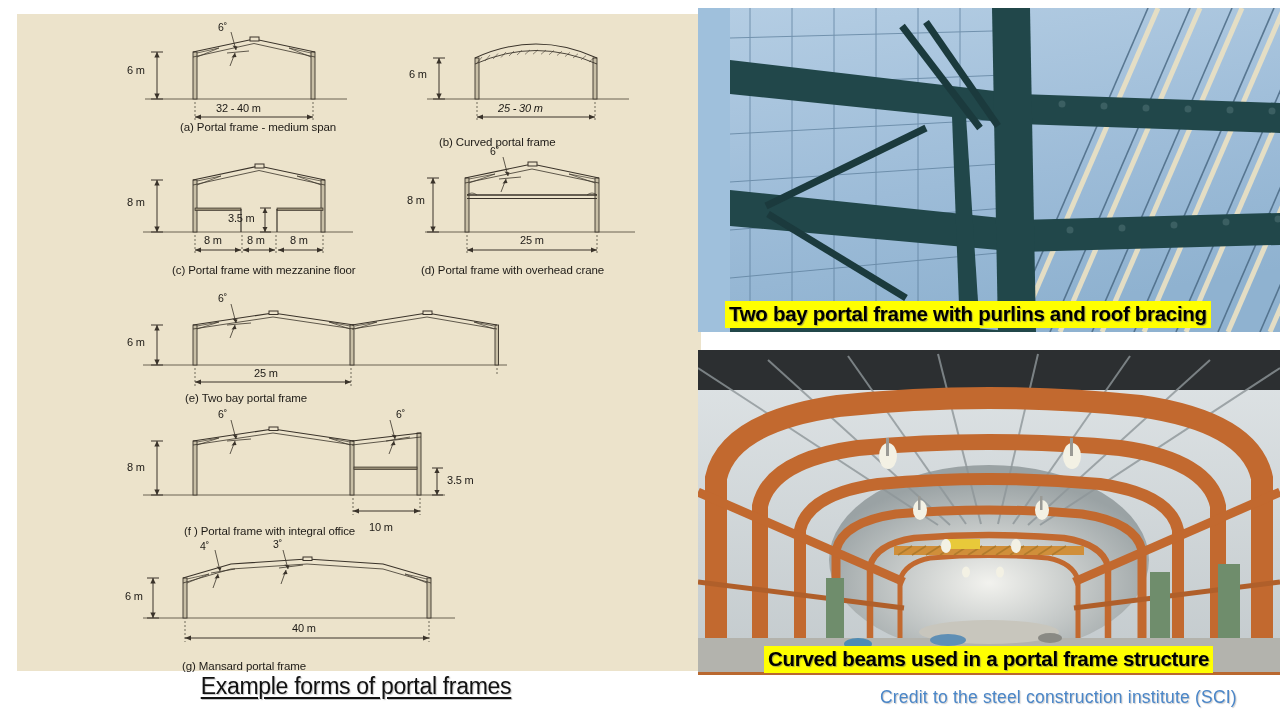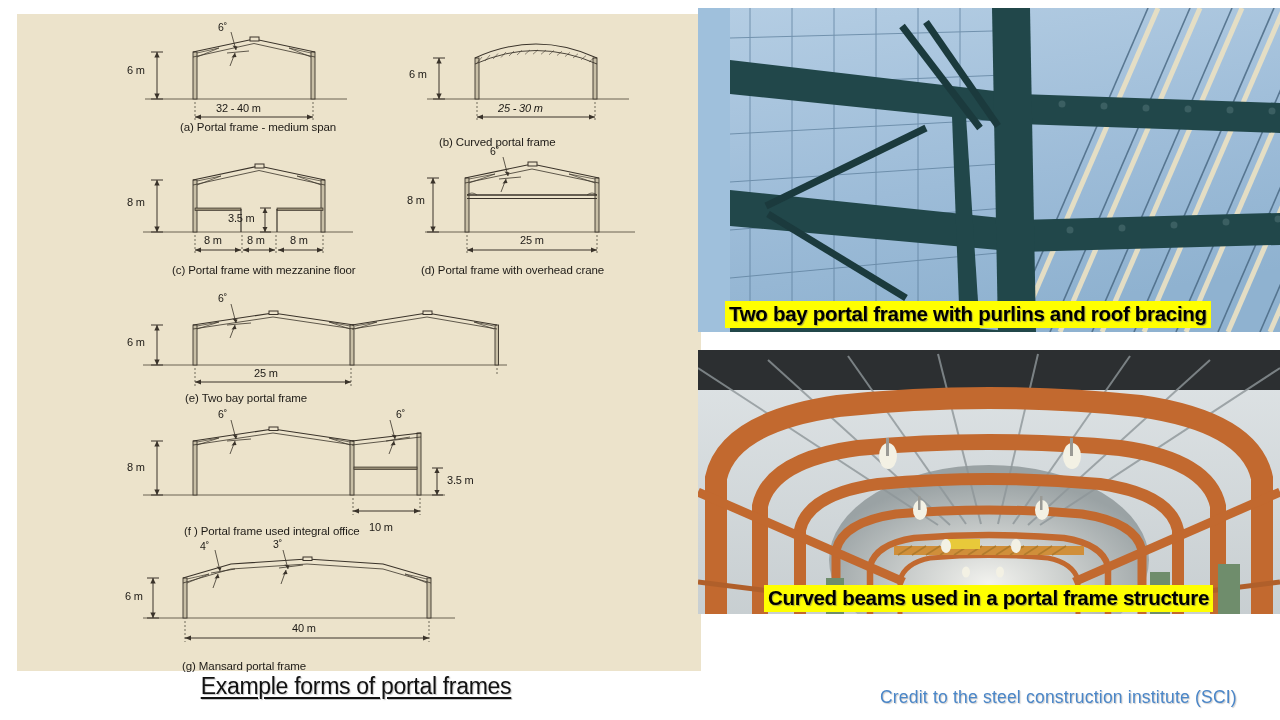--- a/index.html
+++ b/index.html
@@ -27,21 +27,21 @@
   
   #main-title{
     position:absolute;left:176px;top:673px;width:360px;text-align:center;
     font-size:23px;color:#111111;text-decoration:underline;
     text-underline-offset:3px;letter-spacing:-0.3px;
     text-shadow:1px 1px 1px rgba(150,150,150,.55);
   }
   
   .photo{position:absolute;overflow:hidden;}
   #photo-top{left:698px;top:8px;width:656px;height:324px;background:#9fc0dc;padding-left:32px;}
-  #photo-bottom{left:698px;top:350px;width:582px;height:264px;background:#b9682f;}
+  #photo-bottom{left:698px;top:350px;width:582px;height:325px;background:#b9682f;}
 
   .photo-caption{
     position:absolute;background:#ffff00;color:#000000;
     font-size:20.5px;font-weight:bold;letter-spacing:-0.3px;
     padding:1px 4px 2px 4px;white-space:nowrap;
     text-shadow:1px 1px 1px rgba(110,110,110,.6);
   }
   #caption-top{left:27px;bottom:4px;}
   #caption-bottom{left:66px;bottom:2px;}
 
@@ -312,21 +312,21 @@
         <polygon points="259,31 255.5,35.5 260.5,35" fill="#3a332a" stroke="none"></polygon>
         <line x1="251" y1="31" x2="275" y2="27" stroke-width="0.8"></line>
       </g>
     </svg>
     <span class="dim-label" style="left:-8px;top:51px;">8 m</span>
     <span class="dim-label" style="left:312px;top:64px;">3.5 m</span>
     <span class="dim-label" style="left:234px;top:86px;margin-top:25px;">10 m</span>
     <span class="ang-label" style="left:83px;top:-2px;">6˚</span>
     <span class="ang-label" style="left:261px;top:-2px;">6˚</span>
   </div>
-  <span class="cap" style="left:167px;top:511px;">(f )  Portal frame used integral office</span>
+  <span class="cap" style="left:167px;top:511px;">(f )  Portal frame with integral office</span>
 
   <div class="dgm" style="left:118px;top:528px;width:330px;height:115px;">
     <svg width="330" height="115" viewBox="0 0 330 115">
       <g stroke="#3a332a" fill="none" stroke-width="1">
         <line x1="8" y1="76" x2="320" y2="76" stroke="#6b6252"></line>
         <rect x="48" y="36" width="4" height="40" fill="#c8bfa6" stroke="#3a332a" stroke-width="0.9"></rect>
         <rect x="292" y="36" width="4" height="40" fill="#c8bfa6" stroke="#3a332a" stroke-width="0.9"></rect>
 
         <polyline points="48,36 96,22 172,17 248,22 296,36" stroke-width="1.1"></polyline>
         <polyline points="48,41 96,27 172,22 248,27 296,41" stroke-width="0.8"></polyline>

